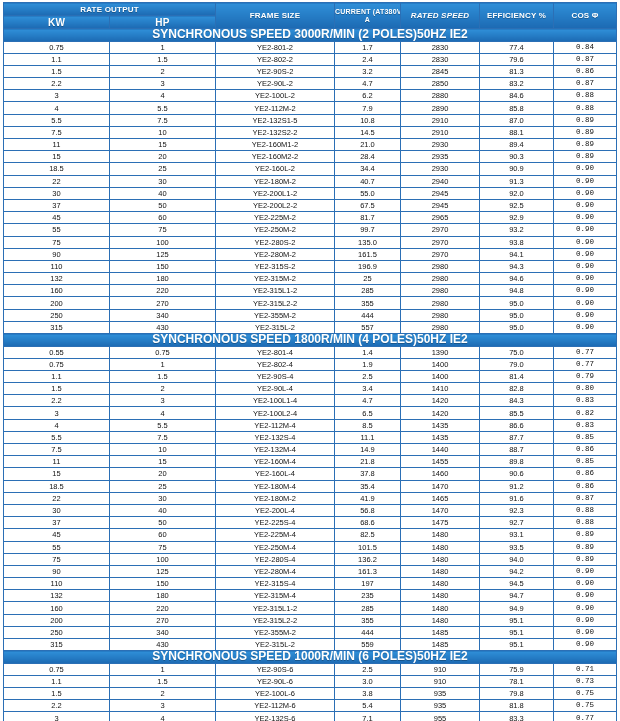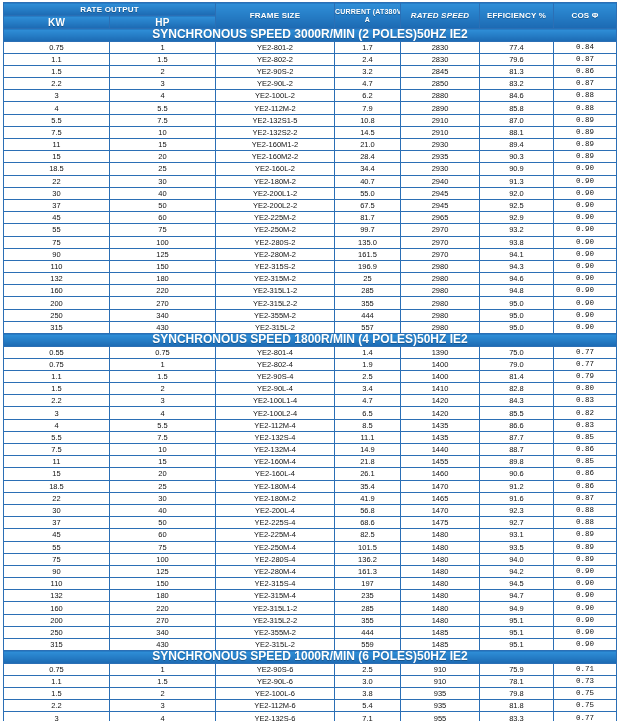--- a/index.html
+++ b/index.html
@@ -399,21 +399,21 @@
           <td class="frame">YE2-160M-4</td>
           <td class="cur">21.8</td>
           <td class="rs">1455</td>
           <td class="eff">89.8</td>
           <td class="cos">0.85</td>
         </tr>
         <tr>
           <td class="kw">15</td>
           <td class="hp">20</td>
           <td class="frame">YE2-160L-4</td>
-          <td class="cur">26.1</td>
+          <td class="cur">37.8</td>
           <td class="rs">1460</td>
           <td class="eff">90.6</td>
           <td class="cos">0.86</td>
         </tr>
         <tr>
           <td class="kw">18.5</td>
           <td class="hp">25</td>
           <td class="frame">YE2-180M-4</td>
           <td class="cur">35.4</td>
           <td class="rs">1470</td>

